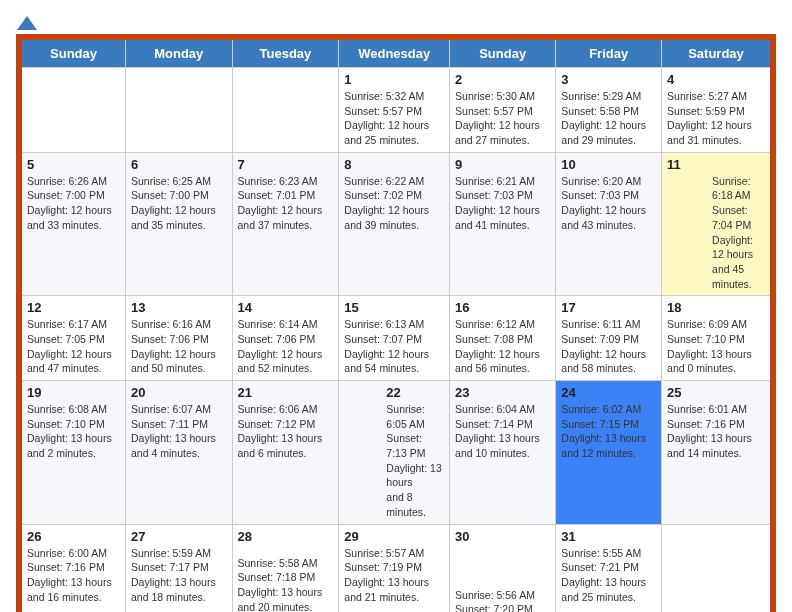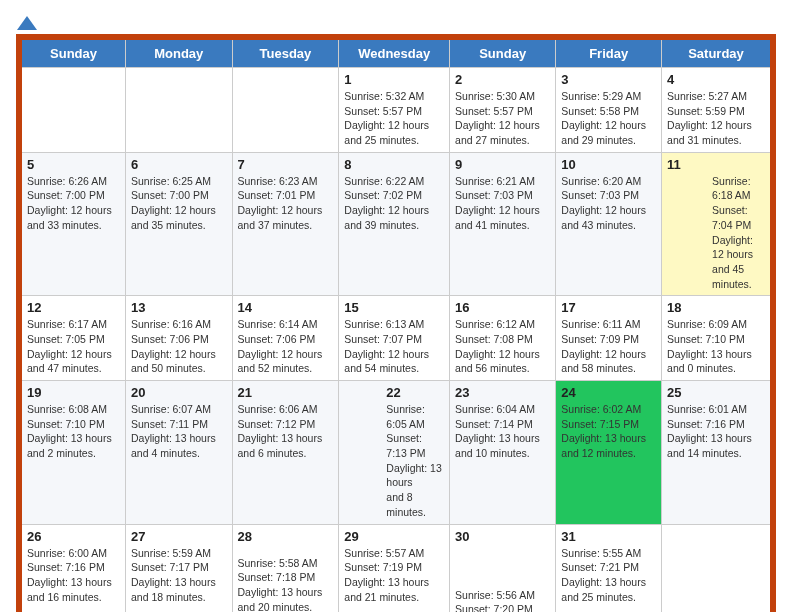--- a/index.html
+++ b/index.html
@@ -272,21 +272,21 @@
 Daylight: 13 hours
 and 8 minutes.</div>
           </td>
           <td style="background-color: rgb(245, 247, 250);">
             <span class="day-number">23</span>
             <div class="day-info" style="white-space: pre-line;">Sunrise: 6:04 AM
 Sunset: 7:14 PM
 Daylight: 13 hours
 and 10 minutes.</div>
           </td>
-          <td style="background-color: #22c55e;">
+          <td style="background-color: #3b82f6;">
             <span class="day-number">24</span>
             <div class="day-info" style="white-space: pre-line;">Sunrise: 6:02 AM
 Sunset: 7:15 PM
 Daylight: 13 hours
 and 12 minutes.</div>
           </td>
           <td style="background-color: rgb(245, 247, 250);">
             <span class="day-number">25</span>
             <div class="day-info" style="white-space: pre-line;">Sunrise: 6:01 AM
 Sunset: 7:16 PM

